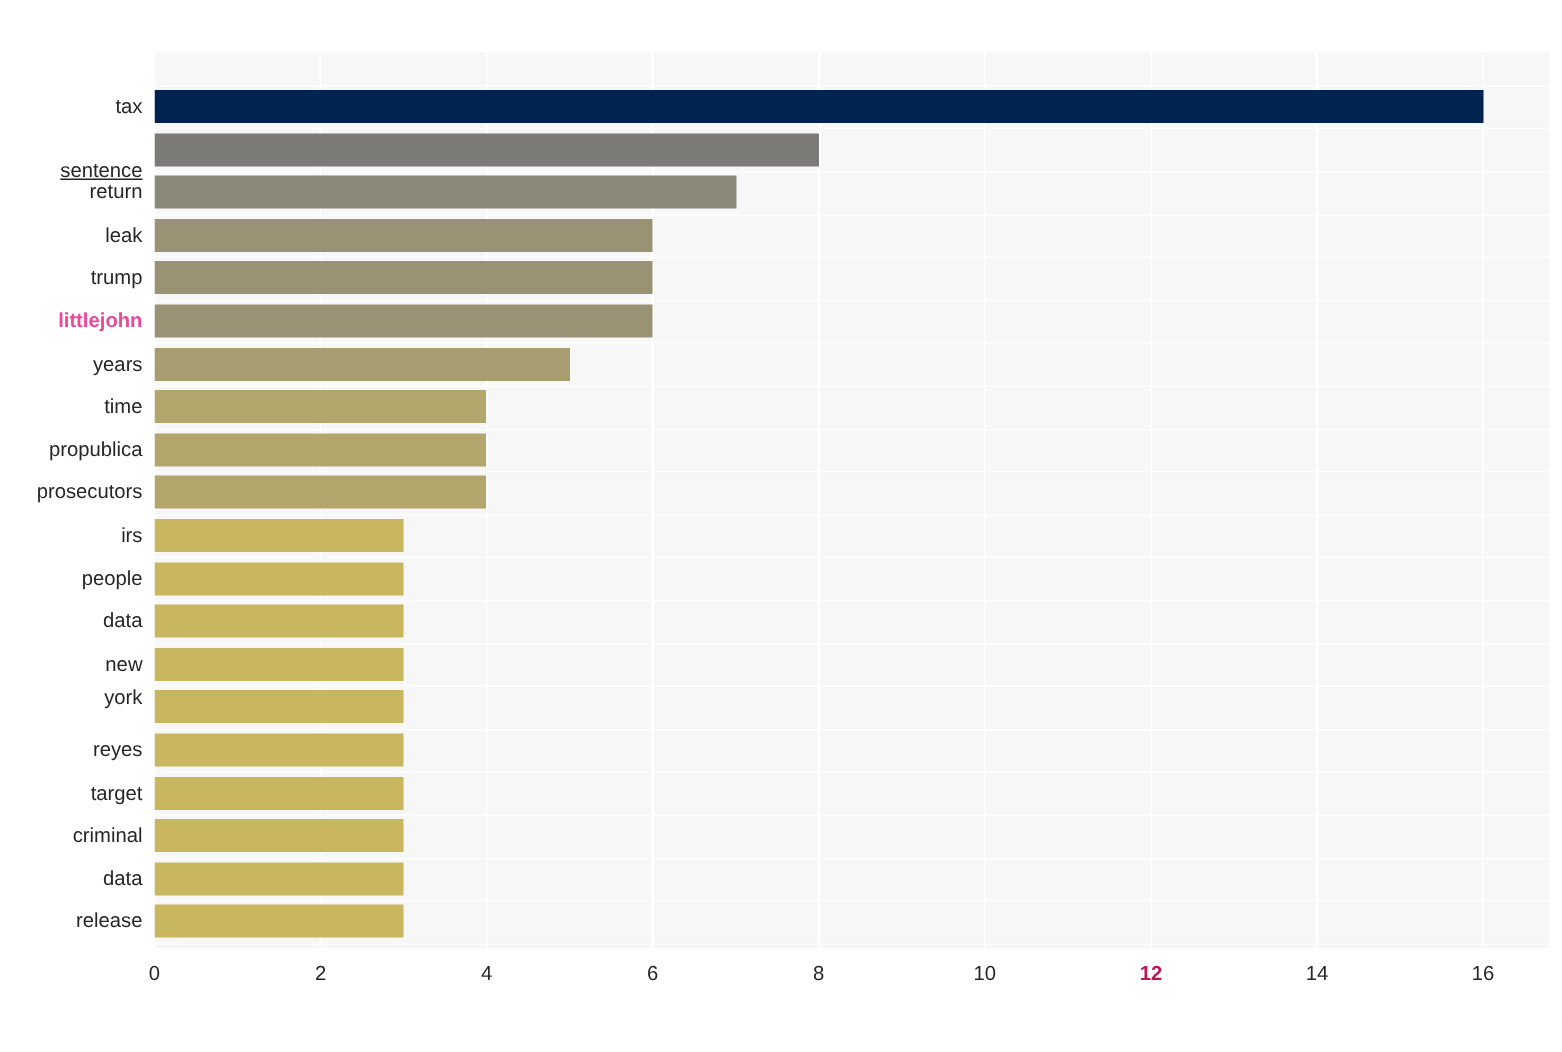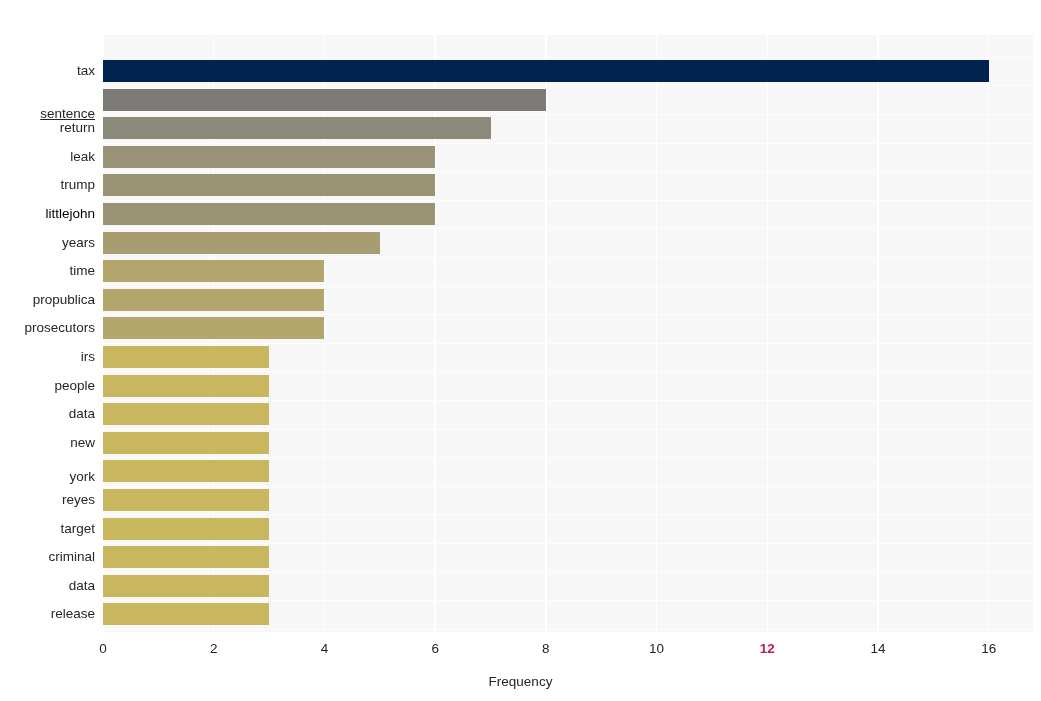--- a/index.html
+++ b/index.html
@@ -152,37 +152,36 @@
       <div class="bar" title="york: 3" style="top: 425.4px; width: 166.071px; height: 22px; background: rgb(200, 183, 94);"></div>
       <div class="bar" title="reyes: 3" style="top: 454px; width: 166.071px; height: 22px; background: rgb(200, 183, 94);"></div>
       <div class="bar" title="target: 3" style="top: 482.6px; width: 166.071px; height: 22px; background: rgb(200, 183, 94);"></div>
       <div class="bar" title="criminal: 3" style="top: 511.2px; width: 166.071px; height: 22px; background: rgb(200, 183, 94);"></div>
       <div class="bar" title="face: 3" style="top: 539.8px; width: 166.071px; height: 22px; background: rgb(200, 183, 94);"></div>
       <div class="bar" title="release: 3" style="top: 568.4px; width: 166.071px; height: 22px; background: rgb(200, 183, 94);"></div>
     </div>
 
   <div id="axes-overlay"></div>
 
-  <div id="xlabel">Frequency</div>
 
 <div class="ytick" style="top: 60px; right: 946px; color: rgb(38, 38, 38);">tax</div>
     <div class="ytick" style="top: 103px; right: 946px; color: rgb(38, 38, 38); text-decoration: underline;">sentence</div>
     <div class="ytick" style="top: 117.2px; right: 946px; color: rgb(38, 38, 38);">return</div>
     <div class="ytick" style="top: 145.8px; right: 946px; color: rgb(38, 38, 38);">leak</div>
     <div class="ytick" style="top: 174.4px; right: 946px; color: rgb(38, 38, 38);">trump</div>
-    <div class="ytick" style="top: 203px; right: 946px; color: #000000;">littlejohn</div>
+    <div class="ytick" style="top: 203px; right: 946px; color: #ec4899; font-weight: bold;">littlejohn</div>
     <div class="ytick" style="top: 231.6px; right: 946px; color: rgb(38, 38, 38);">years</div>
     <div class="ytick" style="top: 260.2px; right: 946px; color: rgb(38, 38, 38); margin-left: 32px;">time</div>
     <div class="ytick" style="top: 288.8px; right: 946px; color: rgb(38, 38, 38);">propublica</div>
     <div class="ytick" style="top: 317.4px; right: 946px; color: rgb(38, 38, 38);">prosecutors</div>
     <div class="ytick" style="top: 346px; right: 946px; color: rgb(38, 38, 38);">irs</div>
     <div class="ytick" style="top: 374.6px; right: 946px; color: rgb(38, 38, 38);">people</div>
     <div class="ytick" style="top: 403.2px; right: 946px; color: rgb(38, 38, 38);">data</div>
     <div class="ytick" style="top: 431.8px; right: 946px; color: rgb(38, 38, 38);">new</div>
-    <div class="ytick" style="top: 466px; right: 946px; color: rgb(38, 38, 38);">york</div>
+    <div class="ytick" style="top: 454px; right: 946px; color: rgb(38, 38, 38);">york</div>
     <div class="ytick" style="top: 489px; right: 946px; color: rgb(38, 38, 38);">reyes</div>
     <div class="ytick" style="top: 517.6px; right: 946px; color: rgb(38, 38, 38);">target</div>
     <div class="ytick" style="top: 546.2px; right: 946px; color: rgb(38, 38, 38);">criminal</div>
     <div class="ytick" style="top: 574.8px; right: 946px; color: rgb(38, 38, 38);">data</div>
     <div class="ytick" style="top: 603.4px; right: 946px; color: rgb(38, 38, 38);">release</div>
     <div class="xtick" style="left: 103px; color: rgb(38, 38, 38);">0</div>
     <div class="xtick" style="left: 213.714px; color: rgb(38, 38, 38);">2</div>
     <div class="xtick" style="left: 324.429px; color: rgb(38, 38, 38);">4</div>
     <div class="xtick" style="left: 435.143px; color: rgb(38, 38, 38);">6</div>
     <div class="xtick" style="left: 545.857px; color: rgb(38, 38, 38);">8</div>

